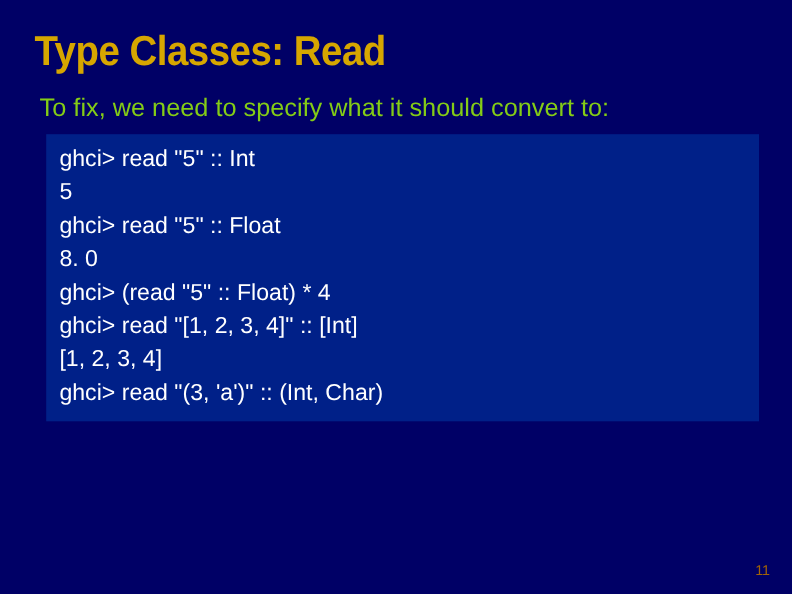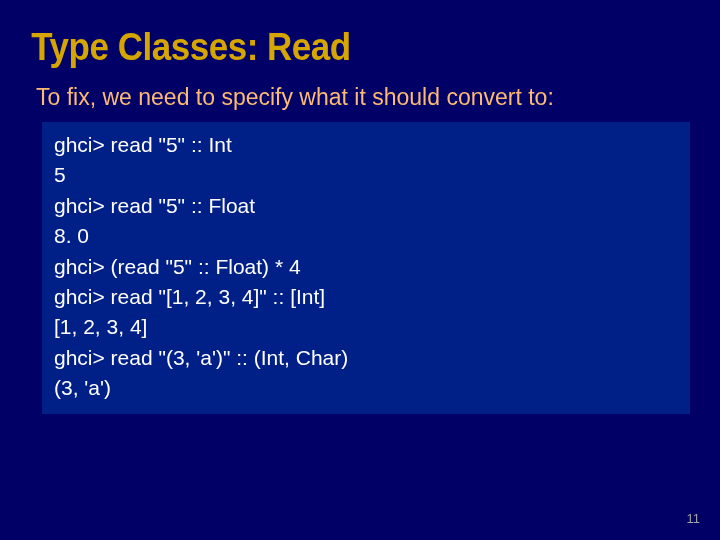--- a/index.html
+++ b/index.html
@@ -14,21 +14,21 @@
     font-weight: 900;
     font-stretch: condensed;
     color: #d6a600;
     font-size: 38px;
     letter-spacing: -0.5px;
     padding: 26px 0 14px 34px;
     transform: scaleX(0.92);
     transform-origin: left center;
   }
   .body-text {
-    color: #fdba74;
+    color: #84cc16;
     font-size: 23px;
     line-height: 1.25;
     padding: 0 36px 6px 36px;
     font-family: Verdana, Geneva, sans-serif;
   }
   .code-box {
     background: #002088;
     margin: 4px 30px 0 42px;
     padding: 8px 12px 10px 12px;
   }
@@ -36,37 +36,36 @@
     color: #ffffff;
     font-size: 21px;
     line-height: 1.45;
     font-family: Verdana, Geneva, sans-serif;
     white-space: pre;
   }
   .page-num {
     position: absolute;
     bottom: 14px;
     right: 20px;
-    color: #a3a3a3;
+    color: #a16207;
     font-size: 13px;
     font-family: Verdana, Geneva, sans-serif;
   }
 </style>
 </head>
 <body>
 
 <div class="title">Type Classes: Read</div>
 
 <div class="body-text">To fix, we need to specify what it should convert to:</div>
 
 <div class="code-box">
   <div class="code-line">ghci&gt; read "5" :: Int</div>
   <div class="code-line">5</div>
   <div class="code-line">ghci&gt; read "5" :: Float</div>
   <div class="code-line">8. 0</div>
   <div class="code-line">ghci&gt; (read "5" :: Float) * 4</div>
   <div class="code-line">ghci&gt; read "[1, 2, 3, 4]" :: [Int]</div>
   <div class="code-line">[1, 2, 3, 4]</div>
   <div class="code-line">ghci&gt; read "(3, 'a')" :: (Int, Char)</div>
-  <div class="code-line">(3, 'a')</div>
 </div>
 
 <div class="page-num">11</div>
 
 </body></html>

